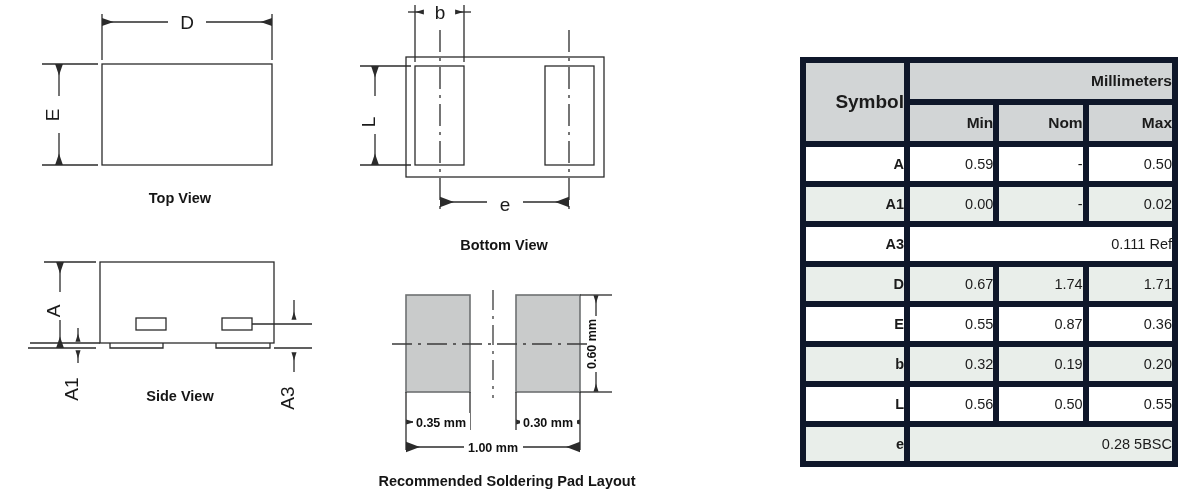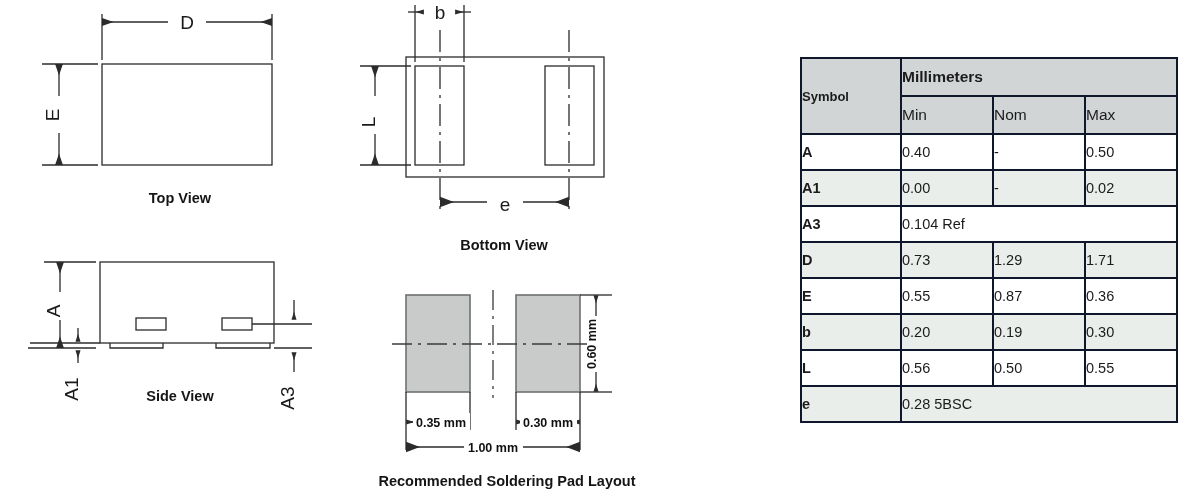--- a/index.html
+++ b/index.html
@@ -50,41 +50,41 @@
     left: 800px;
     top: 57px;
     width: 378px;
     border-collapse: collapse;
     font-family: "Liberation Sans", sans-serif;
     font-size: 14.5px;
     color: #1b1b1b;
     table-layout: fixed;
   }
   #dim-table th, #dim-table td {
-    text-align: left;
+    text-align: right;
     vertical-align: middle;
     padding: 0;
     height: 34px;
-    border: 2px solid #0f172a;
+    border: 6px solid #0f172a;
   }
   #dim-table .hdr-symbol {
     background: #d2d5d6;
     font-weight: bold;
-    font-size: 13px;
+    font-size: 19px;
     width: 98px;
   }
   #dim-table .hdr-units {
     background: #d2d5d6;
     font-weight: bold;
     font-size: 15.5px;
     height: 36px;
   }
   #dim-table .hdr-sub {
     background: #d2d5d6;
-    font-weight: normal;
+    font-weight: bold;
     font-size: 15.5px;
     height: 36px;
   }
   #dim-table td.sym {
     font-weight: bold;
   }
   #dim-table tr.row-alt td {
     background: #e9eeea;
   }
   #dim-table tr.row-plain td {
@@ -238,51 +238,51 @@
     </tr>
     <tr>
       <th class="hdr-sub">Min</th>
       <th class="hdr-sub">Nom</th>
       <th class="hdr-sub">Max</th>
     </tr>
   </thead>
   <tbody id="dim-table-body">
       <tr class="row-plain">
         <td class="sym">A</td>
-        <td>0.40</td>
+        <td>0.59</td>
         <td>-</td>
         <td>0.50</td>
       </tr>
       <tr class="row-alt">
         <td class="sym">A1</td>
         <td>0.00</td>
         <td>-</td>
         <td>0.02</td>
       </tr>
       <tr class="row-plain">
         <td class="sym">A3</td>
-        <td colspan="3">0.104 Ref</td>
+        <td colspan="3">0.111 Ref</td>
       </tr>
       <tr class="row-alt">
         <td class="sym">D</td>
-        <td>0.73</td>
-        <td>1.29</td>
+        <td>0.67</td>
+        <td>1.74</td>
         <td>1.71</td>
       </tr>
       <tr class="row-plain">
         <td class="sym">E</td>
         <td>0.55</td>
         <td>0.87</td>
         <td>0.36</td>
       </tr>
       <tr class="row-alt">
         <td class="sym">b</td>
+        <td>0.32</td>
+        <td>0.19</td>
         <td>0.20</td>
-        <td>0.19</td>
-        <td>0.30</td>
       </tr>
       <tr class="row-plain">
         <td class="sym">L</td>
         <td>0.56</td>
         <td>0.50</td>
         <td>0.55</td>
       </tr>
       <tr class="row-alt">
         <td class="sym">e</td>
         <td colspan="3">0.28 5BSC</td>

